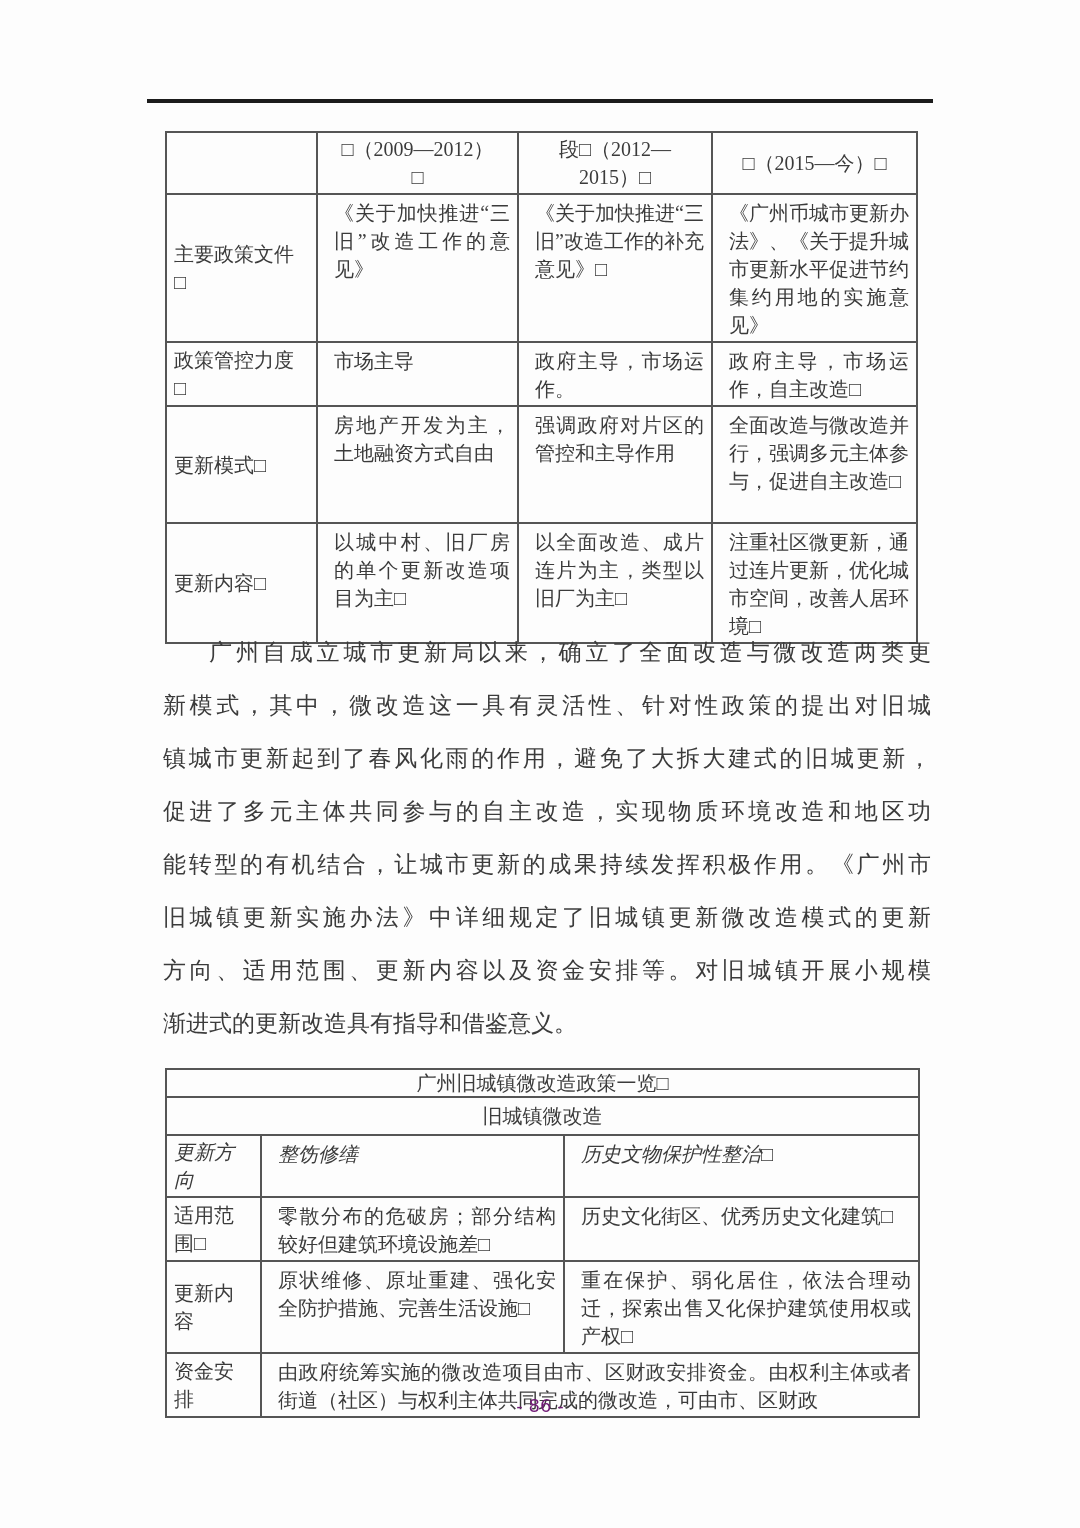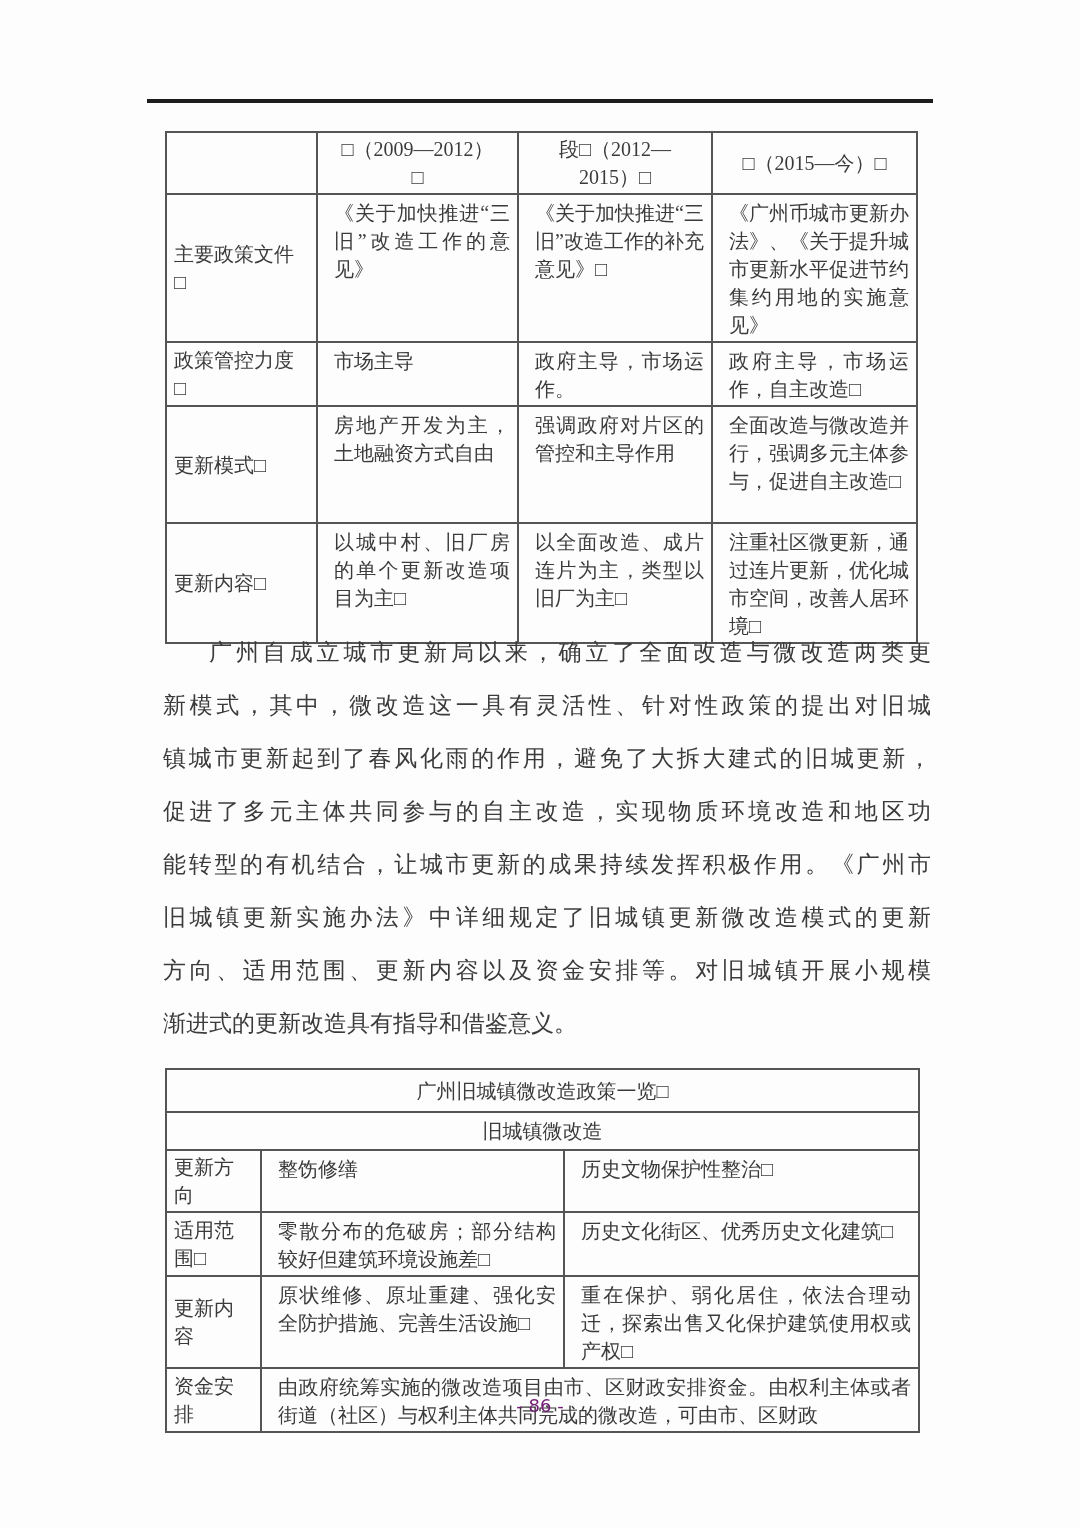--- a/index.html
+++ b/index.html
@@ -65,23 +65,23 @@
     word-break: break-all;
     white-space: nowrap;
   }
   .pline.first { text-indent: 46px; }
   .pline.last { text-align-last: left; }
   
   #t2 { position: absolute; left: 165px; top: 1068px; width: 753px; }
   #t2 col:nth-child(1) { width: 95px; }
   #t2 col:nth-child(2) { width: 303px; }
   #t2 col:nth-child(3) { width: 355px; }
-  #t2 tr:nth-child(1) { height: 43px; }
+  #t2 tr:nth-child(1) { height: 28px; }
   #t2 tr:nth-child(2) { height: 38px; }
-  #t2 tr:nth-child(3) { height: 55px; }
+  #t2 tr:nth-child(3) { height: 55px; font-style: italic; }
   #t2 tr:nth-child(4) { height: 60px; border-radius: 20px; }
   #t2 tr:nth-child(5) { height: 85px; }
   #t2 tr:nth-child(6) { height: 55px; }
   #t2 td.title-cell {
     text-align: center; vertical-align: middle;
     line-height: 26px; padding: 0;
   }
   
   .pageno {
     position: absolute; left: 0; top: 1395px; width: 1080px;

